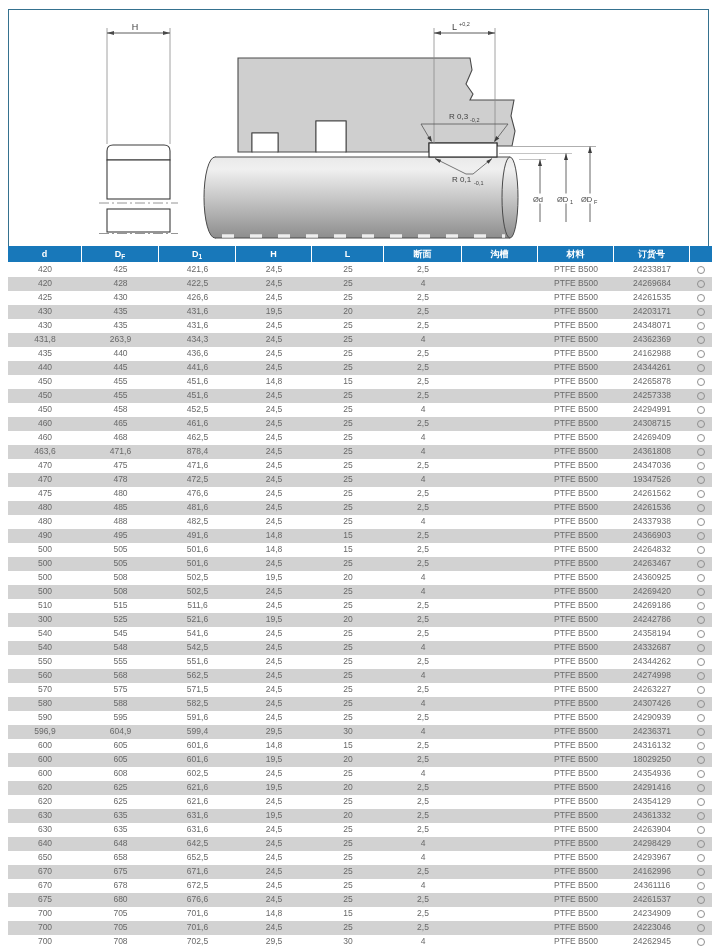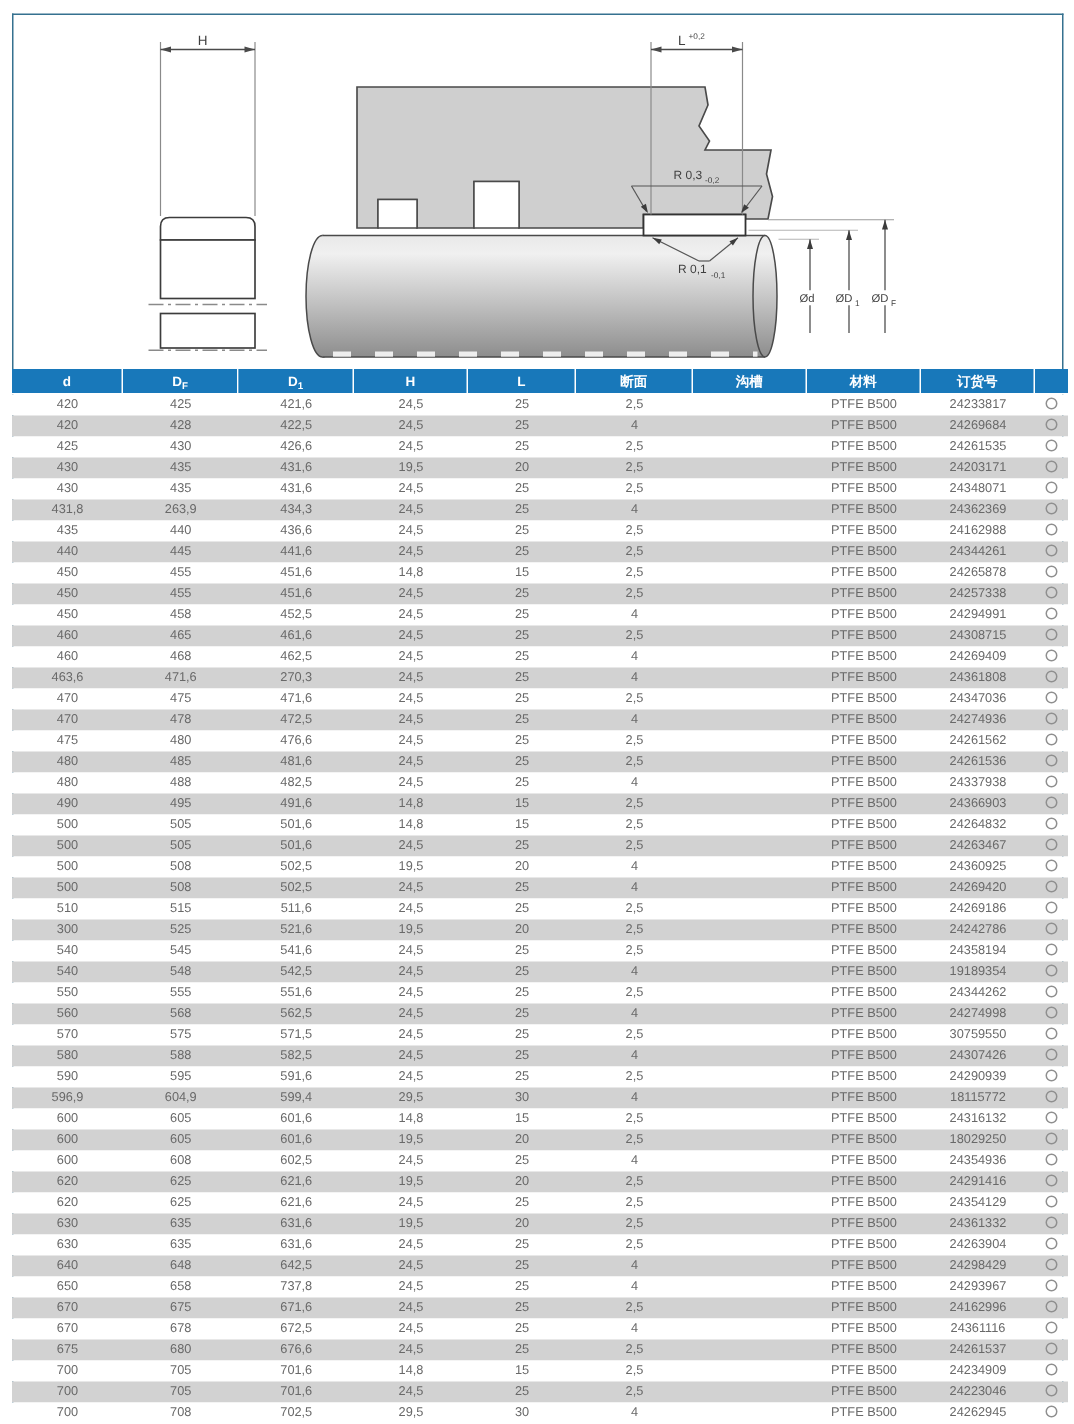--- a/index.html
+++ b/index.html
@@ -317,21 +317,21 @@
           <div class="tc">4</div>
           <div class="tc"></div>
           <div class="tc">PTFE B500</div>
           <div class="tc">24269409</div>
           <div class="ringcell"><span class="ring"></span></div>
         </div>
 
         <div class="trow alt">
           <div class="tc">463,6</div>
           <div class="tc">471,6</div>
-          <div class="tc">270,3</div>
+          <div class="tc">878,4</div>
           <div class="tc">24,5</div>
           <div class="tc">25</div>
           <div class="tc">4</div>
           <div class="tc"></div>
           <div class="tc">PTFE B500</div>
           <div class="tc">24361808</div>
           <div class="ringcell"><span class="ring"></span></div>
         </div>
 
         <div class="trow">
@@ -349,21 +349,21 @@
 
         <div class="trow alt">
           <div class="tc">470</div>
           <div class="tc">478</div>
           <div class="tc">472,5</div>
           <div class="tc">24,5</div>
           <div class="tc">25</div>
           <div class="tc">4</div>
           <div class="tc"></div>
           <div class="tc">PTFE B500</div>
-          <div class="tc">24274936</div>
+          <div class="tc">19347526</div>
           <div class="ringcell"><span class="ring"></span></div>
         </div>
 
         <div class="trow">
           <div class="tc">475</div>
           <div class="tc">480</div>
           <div class="tc">476,6</div>
           <div class="tc">24,5</div>
           <div class="tc">25</div>
           <div class="tc">2,5</div>
@@ -505,21 +505,21 @@
 
         <div class="trow alt">
           <div class="tc">540</div>
           <div class="tc">548</div>
           <div class="tc">542,5</div>
           <div class="tc">24,5</div>
           <div class="tc">25</div>
           <div class="tc">4</div>
           <div class="tc"></div>
           <div class="tc">PTFE B500</div>
-          <div class="tc">19189354</div>
+          <div class="tc">24332687</div>
           <div class="ringcell"><span class="ring"></span></div>
         </div>
 
         <div class="trow">
           <div class="tc">550</div>
           <div class="tc">555</div>
           <div class="tc">551,6</div>
           <div class="tc">24,5</div>
           <div class="tc">25</div>
           <div class="tc">2,5</div>
@@ -544,21 +544,21 @@
 
         <div class="trow">
           <div class="tc">570</div>
           <div class="tc">575</div>
           <div class="tc">571,5</div>
           <div class="tc">24,5</div>
           <div class="tc">25</div>
           <div class="tc">2,5</div>
           <div class="tc"></div>
           <div class="tc">PTFE B500</div>
-          <div class="tc">30759550</div>
+          <div class="tc">24263227</div>
           <div class="ringcell"><span class="ring"></span></div>
         </div>
 
         <div class="trow alt">
           <div class="tc">580</div>
           <div class="tc">588</div>
           <div class="tc">582,5</div>
           <div class="tc">24,5</div>
           <div class="tc">25</div>
           <div class="tc">4</div>
@@ -583,21 +583,21 @@
 
         <div class="trow alt">
           <div class="tc">596,9</div>
           <div class="tc">604,9</div>
           <div class="tc">599,4</div>
           <div class="tc">29,5</div>
           <div class="tc">30</div>
           <div class="tc">4</div>
           <div class="tc"></div>
           <div class="tc">PTFE B500</div>
-          <div class="tc">18115772</div>
+          <div class="tc">24236371</div>
           <div class="ringcell"><span class="ring"></span></div>
         </div>
 
         <div class="trow">
           <div class="tc">600</div>
           <div class="tc">605</div>
           <div class="tc">601,6</div>
           <div class="tc">14,8</div>
           <div class="tc">15</div>
           <div class="tc">2,5</div>
@@ -694,21 +694,21 @@
           <div class="tc">4</div>
           <div class="tc"></div>
           <div class="tc">PTFE B500</div>
           <div class="tc">24298429</div>
           <div class="ringcell"><span class="ring"></span></div>
         </div>
 
         <div class="trow">
           <div class="tc">650</div>
           <div class="tc">658</div>
-          <div class="tc">737,8</div>
+          <div class="tc">652,5</div>
           <div class="tc">24,5</div>
           <div class="tc">25</div>
           <div class="tc">4</div>
           <div class="tc"></div>
           <div class="tc">PTFE B500</div>
           <div class="tc">24293967</div>
           <div class="ringcell"><span class="ring"></span></div>
         </div>
 
         <div class="trow alt">

